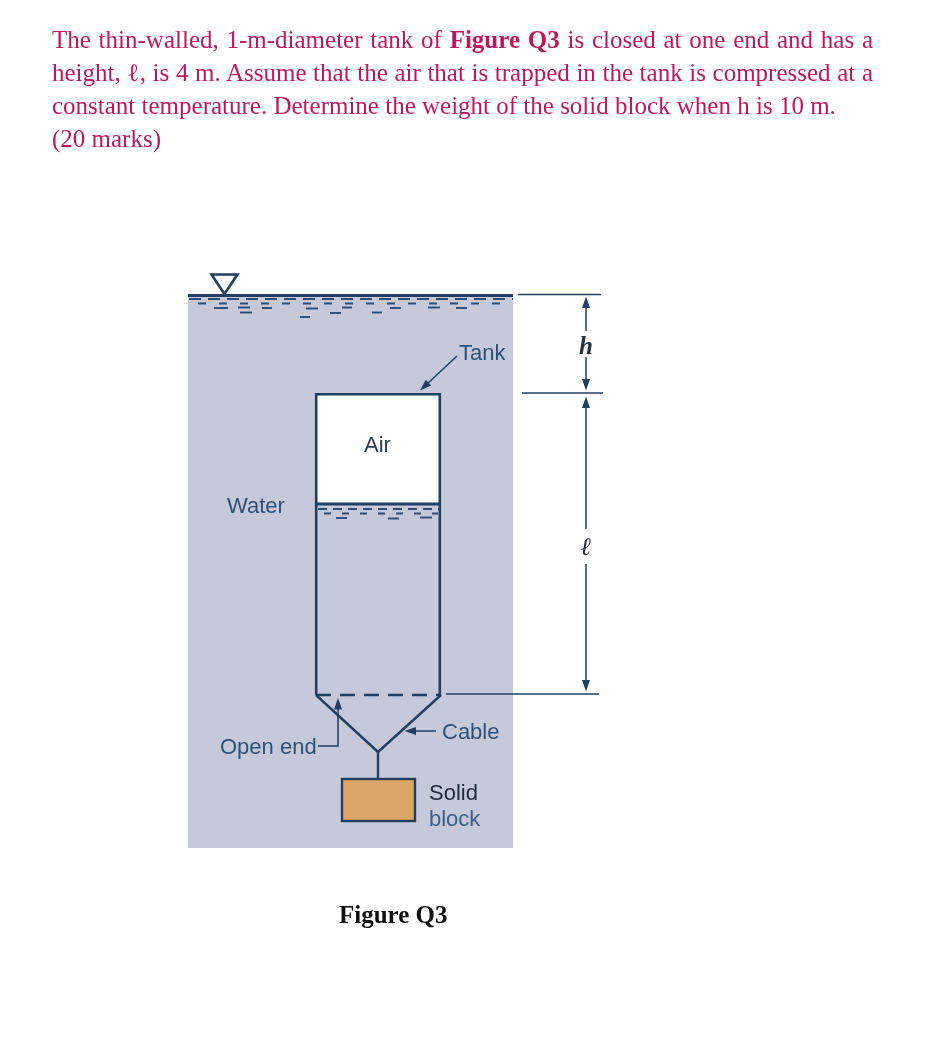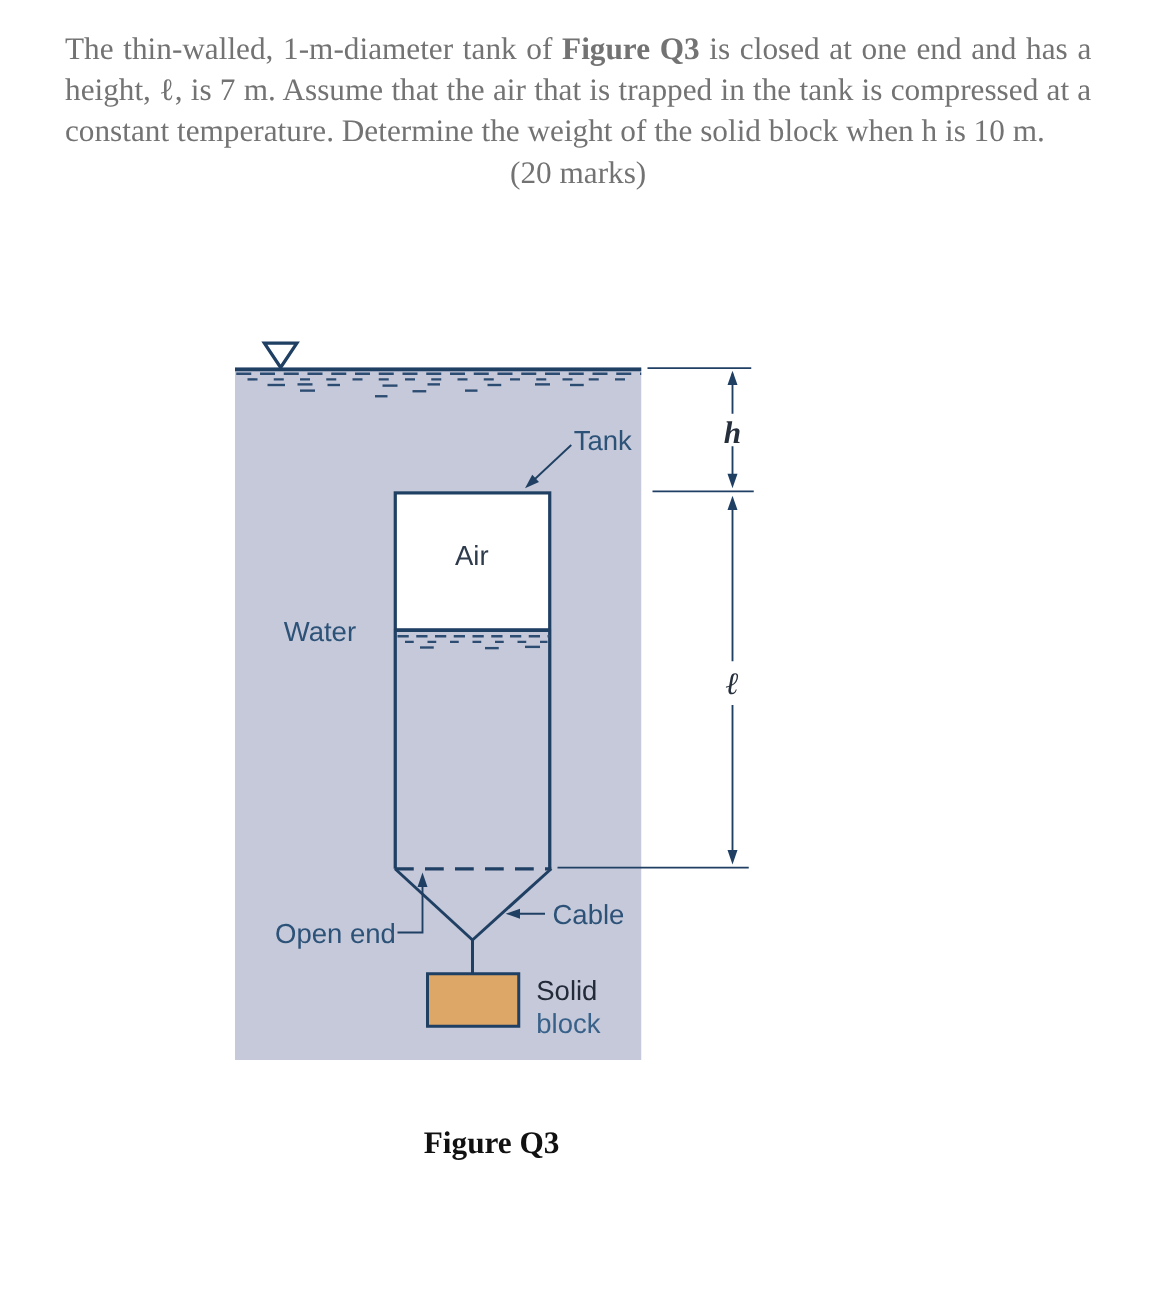--- a/index.html
+++ b/index.html
@@ -1,34 +1,34 @@
 <!DOCTYPE html>
 <html><head>
 <meta charset="utf-8">
 <style>
   html,body{margin:0;padding:0;background:#ffffff;}
   body{width:927px;height:1049px;position:relative;overflow:hidden;
        font-family:"Liberation Serif", serif;}
   .para{position:absolute;left:52px;top:23px;width:821px;
-        font-size:25px;line-height:33px;color:#737373;}
+        font-size:25px;line-height:33px;color:#be185d;}
   .jline{text-align:justify;text-align-last:justify;}
   .caption{position:absolute;left:339px;top:901px;
         font-size:25px;font-weight:bold;color:#111;white-space:nowrap;}
   svg{position:absolute;left:0;top:0;}
   .lbl{font-family:"Liberation Sans", sans-serif;font-size:22px;}
 </style>
 </head>
 <body>
 
 <div class="para">
   <div class="jline">The thin-walled, 1-m-diameter tank of <b>Figure Q3</b> is closed at one end and has a</div>
-  <div class="jline">height, ℓ, is 7 m. Assume that the air that is trapped in the tank is compressed at a</div>
+  <div class="jline">height, ℓ, is 4 m. Assume that the air that is trapped in the tank is compressed at a</div>
   <div>constant temperature. Determine the weight of the solid block when h is 10 m.</div>
 
-  <div style="text-align:center;">(20 marks)</div>
+  <div style="text-align:left;">(20 marks)</div>
 </div>
 
 <svg width="927" height="1049" viewBox="0 0 927 1049">
 
   <rect x="188" y="294" width="325" height="554" fill="#c5c9da"></rect>
 
   <line x1="188" y1="295.5" x2="513" y2="295.5" stroke="#1f3f63" stroke-width="3"></line>
 
   <g stroke="#2c4c72" stroke-width="1.9" fill="none">
     <line x1="189" y1="299" x2="513" y2="299" stroke-dasharray="12 7"></line>

